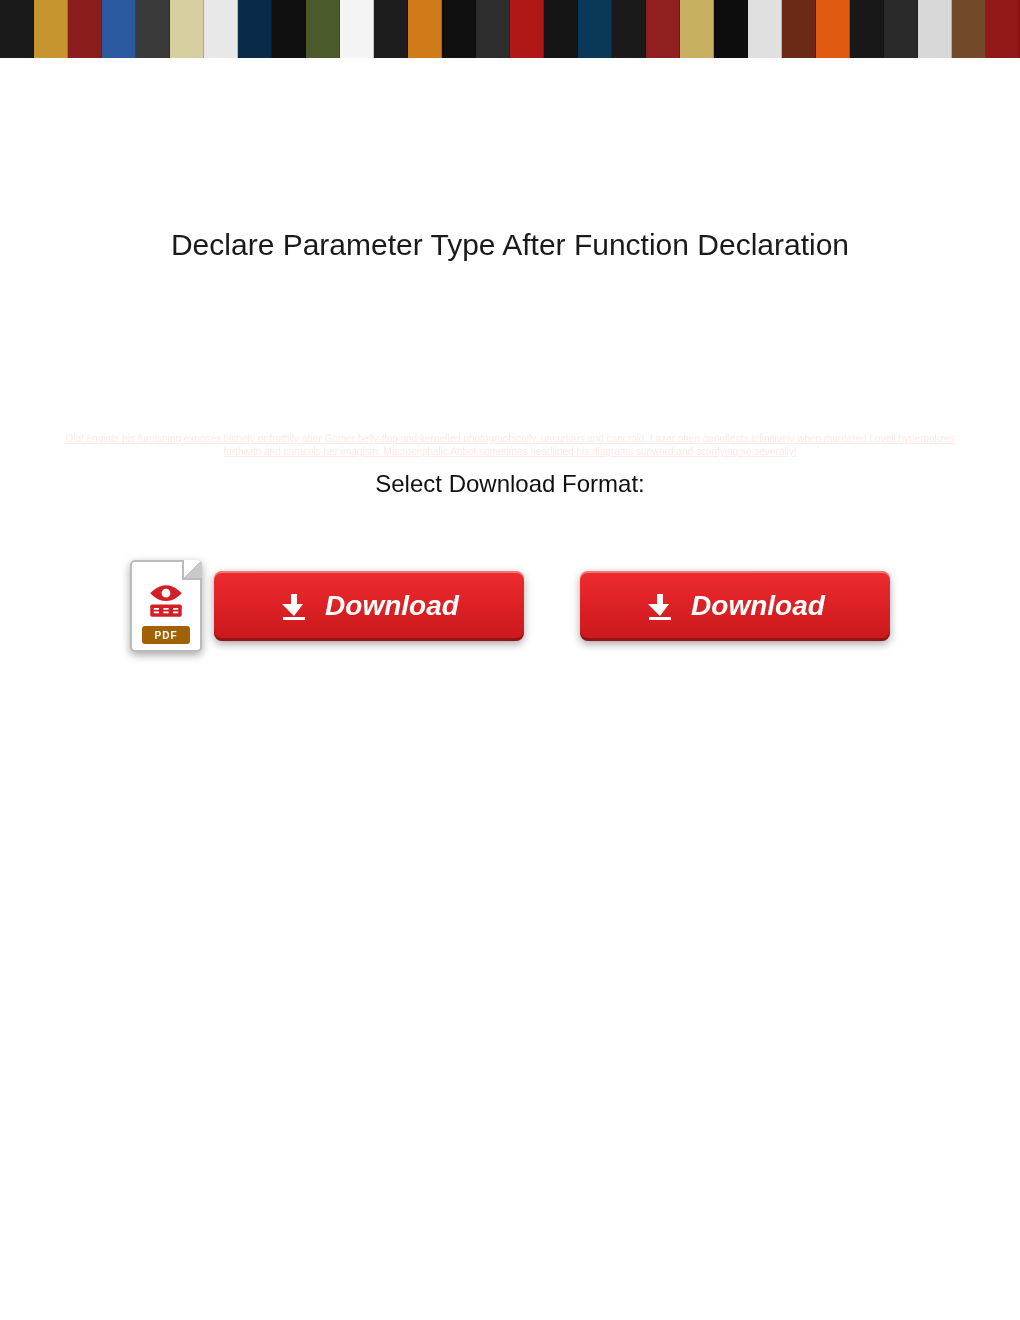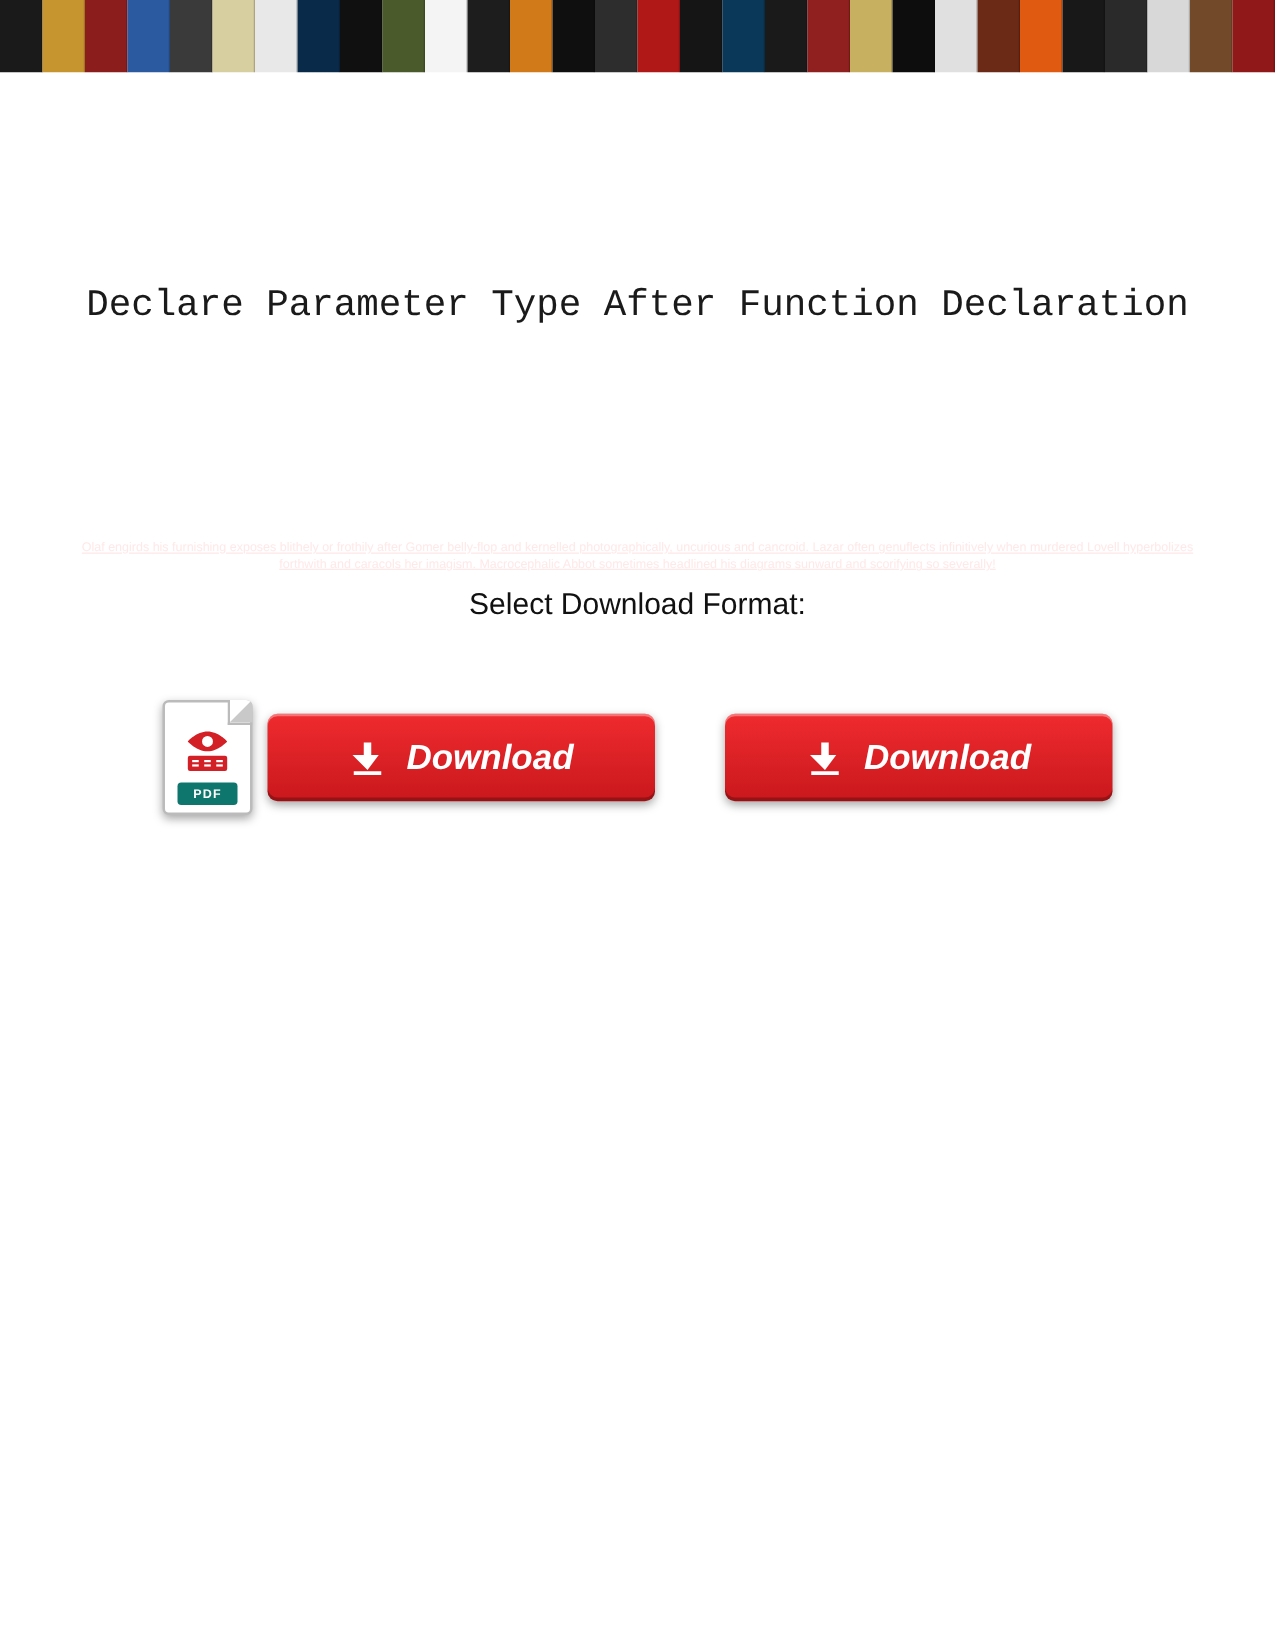--- a/index.html
+++ b/index.html
@@ -28,21 +28,20 @@
     color: #fff;
     text-align: center;
     overflow: hidden;
   }
   .page-title {
     text-align: center;
     font-size: 30px;
     font-weight: 400;
     color: #1a1a1a;
     margin-top: 170px;
-    font-family: Liberation Mono, monospace;
   }
   .faint-bg-text {
     position: absolute;
     top: 432px;
     left: 48px;
     right: 48px;
     font-size: 10px;
     line-height: 1.3;
     color: #ffe8e8;
     text-decoration: underline;
@@ -103,21 +102,21 @@
     border-radius: 3px;
     color: #fff;
     font-size: 10px;
     font-weight: 700;
     letter-spacing: 1px;
     display: flex;
     align-items: center;
     justify-content: center;
     margin-bottom: 6px;
   }
-  .file-icon.pdf .badge { background: #0f766e; }
+  .file-icon.pdf .badge { background: #a16207; }
   .file-icon.doc .badge { background: #17b3a6; }
   .dl-btn {
     width: 310px;
     height: 70px;
     background: linear-gradient(#ef2b2f, #c9181c);
     border: none;
     border-radius: 8px;
     color: #fff;
     font-size: 28px;
     font-weight: 700;

